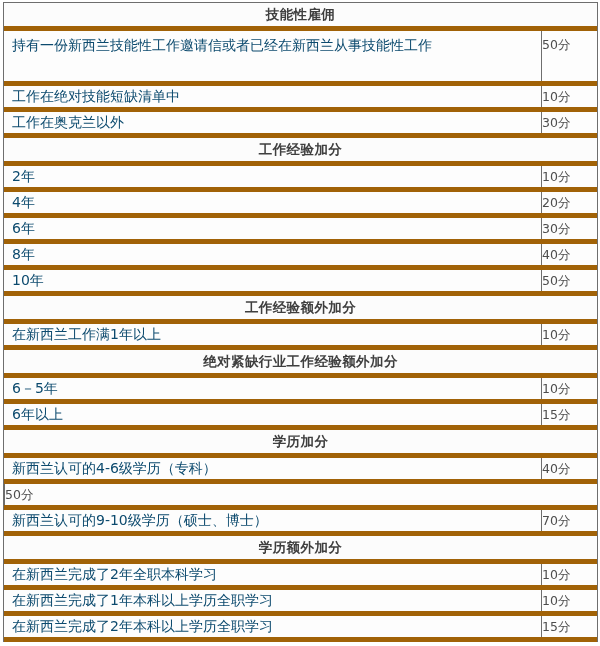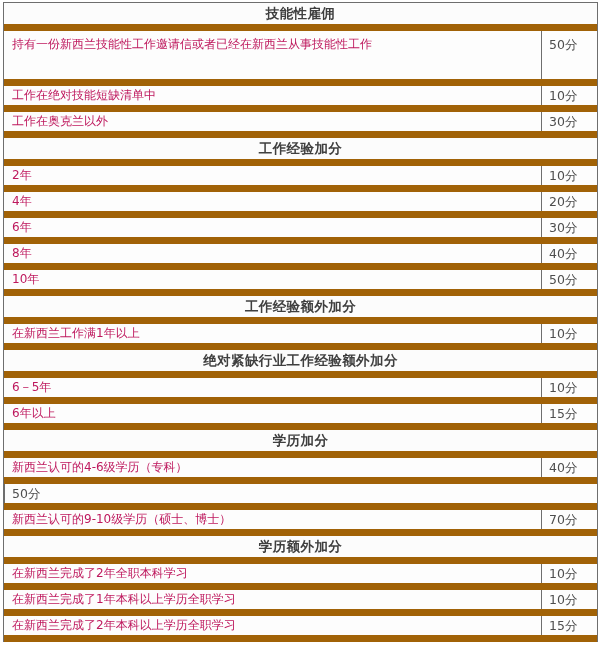--- a/index.html
+++ b/index.html
@@ -24,21 +24,21 @@
     border: 1px solid #6e6e6e;
     border-bottom: none;
     box-sizing: border-box;
     background: #ffffff;
   }
 
   .row {
     display: flex;
     width: 100%;
     box-sizing: border-box;
-    border-bottom: 7px solid #a16207;
+    border-bottom: 5px solid #a16207;
     background: #fdfdfd;
   }
 
   
   .row.section {
     justify-content: center;
     align-items: center;
     height: 28px;
     background: #fcfcfc;
   }
@@ -59,38 +59,37 @@
   }
   .row.data.tall {
     height: 55px;
   }
 
   .cell-label {
     flex: 1 1 auto;
     display: flex;
     align-items: center;
     padding-left: 8px;
-    font-size: 12px;
+    font-size: 14px;
     line-height: 1.1;
-    color: #be185d;
+    color: #0c4a6e;
     white-space: nowrap;
     overflow: hidden;
     box-sizing: border-box;
   }
   .row.data.tall .cell-label {
     align-items: flex-start;
     padding-top: 7px;
   }
 
   .cell-score {
     flex: 0 0 56px;
     width: 56px;
     display: flex;
     align-items: center;
-    padding-left: 7px;
     border-left: 1px solid #6e6e6e;
     font-size: 12.5px;
     line-height: 1.1;
     color: #4d4d4d;
     white-space: nowrap;
     box-sizing: border-box;
   }
   .row.data.tall .cell-score {
     align-items: flex-start;
     padding-top: 7px;

